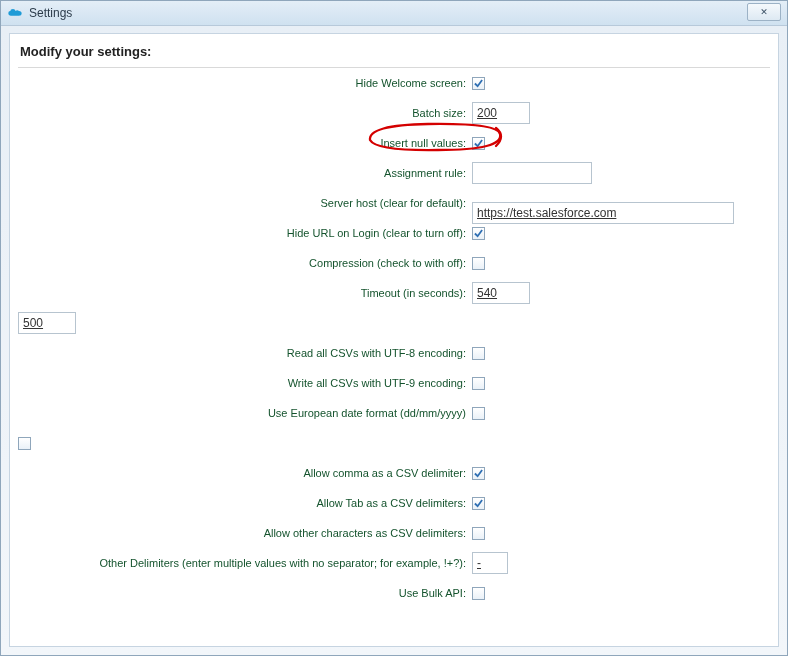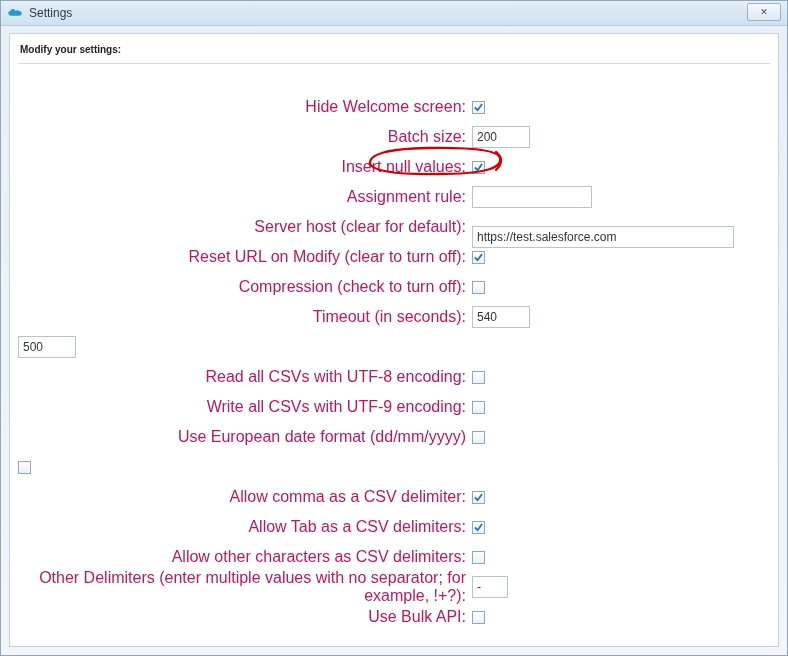--- a/index.html
+++ b/index.html
@@ -66,45 +66,45 @@
     right: 8px;
     bottom: 8px;
     background: #ffffff;
     border: 1px solid #c6d4e1;
     padding: 10px 8px 0 8px;
     box-sizing: border-box;
     overflow: hidden;
   }
   .heading {
     font-weight: bold;
-    font-size: 10px;
+    font-size: 13px;
     color: #222;
     padding: 0 0 8px 2px;
     border-bottom: 1px solid #d9d9d9;
-    margin-bottom: 28px;
   }
   .form {
     position: relative;
   }
   .row {
     display: flex;
     align-items: center;
     height: 30px;
     position: relative;
   }
   .label {
     width: 454px;
     text-align: right;
     padding-right: 6px;
-    color: #be185d;
-    font-size: 16px;
+    color: #14532d;
+    font-size: 11px;
     box-sizing: border-box;
   }
   .control {
     display: flex;
+    text-decoration: underline;
   }
   input[type="text"] {
     height: 18px;
     border: 1px solid #b7c4cf;
     padding: 1px 4px;
     font-size: 12px;
     font-family: inherit;
     color: #333;
     background: #fff;
   }
@@ -199,32 +199,32 @@
       </div>
 
       <div class="row">
         <div class="label">Server host (clear for default):</div>
         <div class="control">
             <input type="text" class="txt-lg" value="https://test.salesforce.com" style="">
           </div>
       </div>
 
       <div class="row">
-        <div class="label">Reset URL on Modify (clear to turn off):</div>
-        <div class="control">
-            <span class="chk checked">
-              <svg class="tick" width="9" height="9" viewBox="0 0 10 10">
-                <path d="M1 5 L4 8 L9 1" stroke="#2f6fb3" stroke-width="2" fill="none"></path>
-              </svg>
-            </span>
-          </div>
-      </div>
-
-      <div class="row">
-        <div class="label">Compression (check to turn off):</div>
+        <div class="label">Hide URL on Login (clear to turn off):</div>
+        <div class="control">
+            <span class="chk checked">
+              <svg class="tick" width="9" height="9" viewBox="0 0 10 10">
+                <path d="M1 5 L4 8 L9 1" stroke="#2f6fb3" stroke-width="2" fill="none"></path>
+              </svg>
+            </span>
+          </div>
+      </div>
+
+      <div class="row">
+        <div class="label">Compression (check to with off):</div>
         <div class="control">
             <span class="chk"></span>
           </div>
       </div>
 
       <div class="row">
         <div class="label">Timeout (in seconds):</div>
         <div class="control">
             <input type="text" class="txt-sm" value="540" style="">
           </div>

